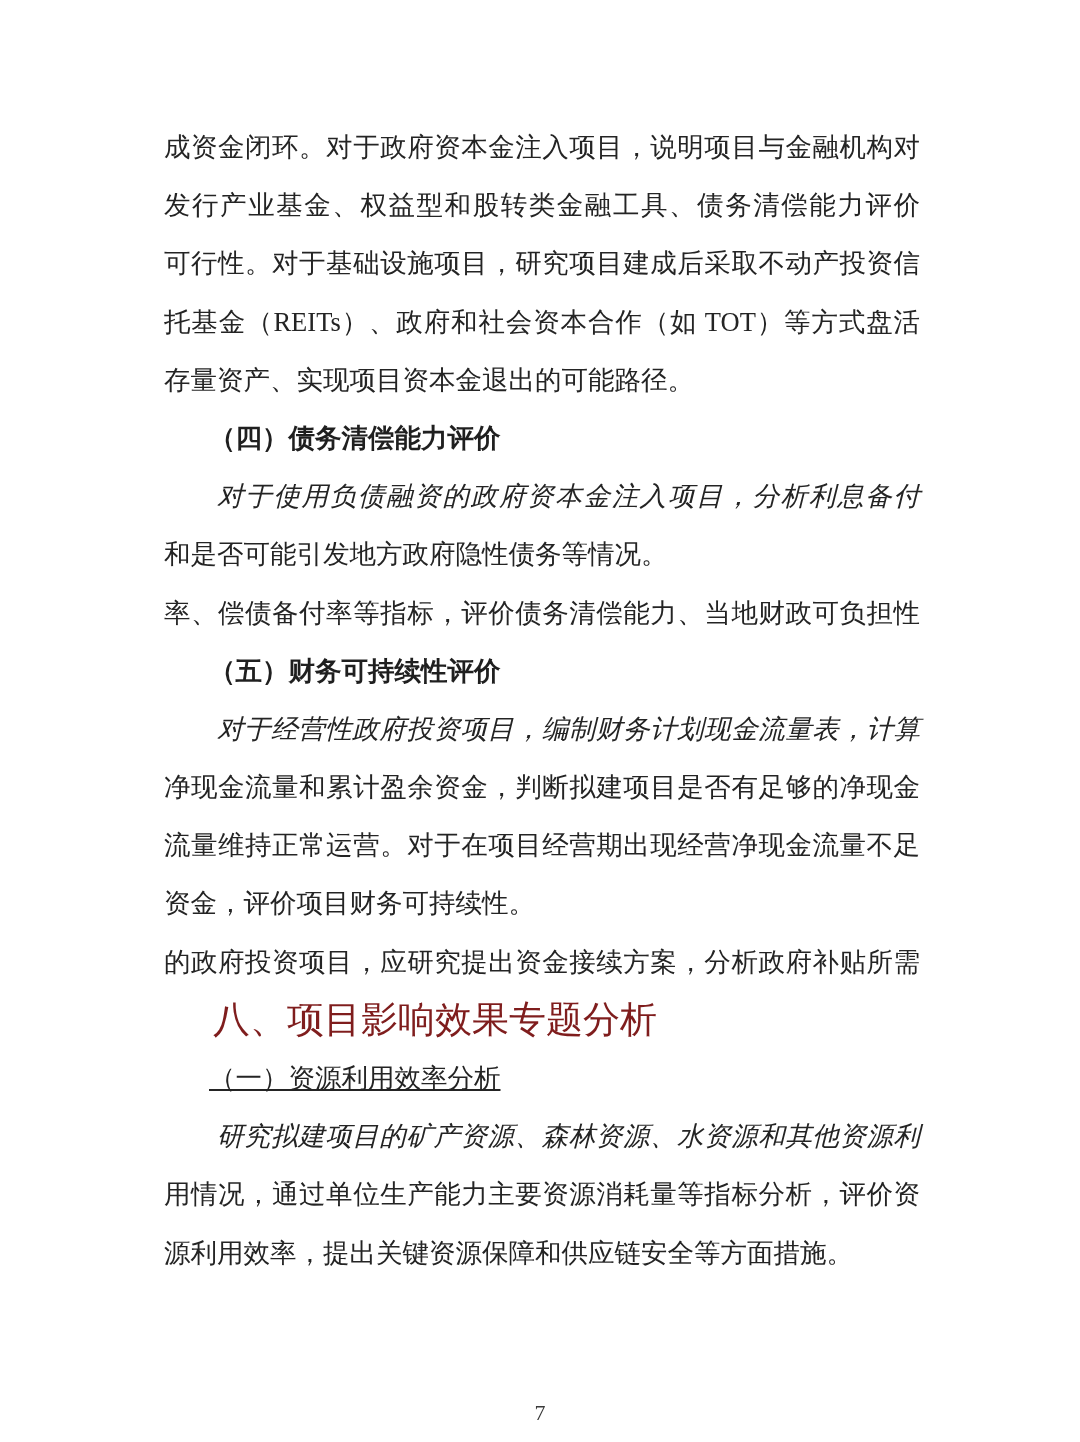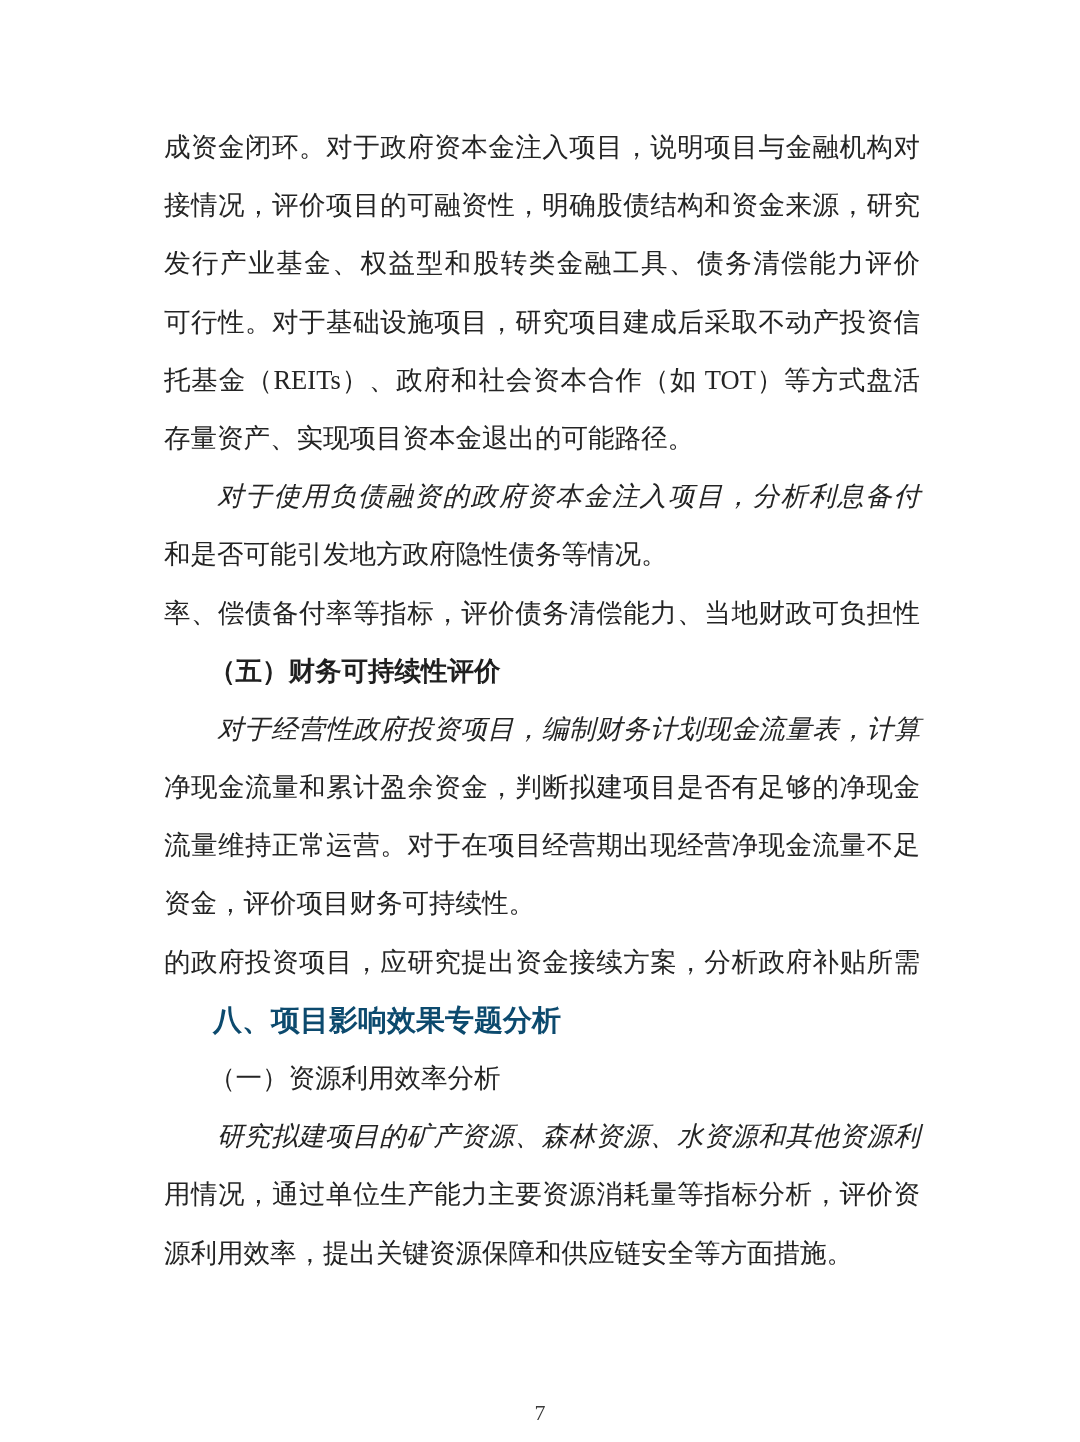--- a/index.html
+++ b/index.html
@@ -50,54 +50,55 @@
   
   .h-kai {
     font-weight: bold;
     text-indent: 45px;
     color: #1f1f1f;
   }
   
   .h-kai-reg {
     font-weight: normal;
     text-indent: 45px;
+    text-decoration: underline;
   }
   
   .h-hei {
     font-family: "Liberation Sans", "DejaVu Sans", sans-serif;
-    font-weight: bold;
-    font-size: 29px;
+    font-weight: normal;
+    font-size: 37px;
     text-indent: 49px;
-    color: #0c4a6e;
+    color: #7f1d1d;
   }
   .page-number {
     position: absolute;
     top: 1398px;
     left: 0;
     width: 100%;
     text-align: center;
     font-size: 22px;
     line-height: 30px;
     color: #3a3a3a;
     font-family: "Liberation Serif", "DejaVu Serif", serif;
   }
 </style>
 </head>
 <body>
 
 <div class="page">
   <div class="content">
 
     <div class="line full">成资金闭环。对于政府资本金注入项目，说明项目与金融机构对</div>
-    <div class="line full">接情况，评价项目的可融资性，明确股债结构和资金来源，研究</div>
     <div class="line full">发行产业基金、权益型和股转类金融工具、债务清偿能力评价</div>
     <div class="line full">可行性。对于基础设施项目，研究项目建成后采取不动产投资信</div>
     <div class="line full">托基金（REITs）、政府和社会资本合作（如 TOT）等方式盘活</div>
     <div class="line lastline">存量资产、实现项目资本金退出的可能路径。</div>
 
+    <div class="line h-kai">（四）债务清偿能力评价</div>
 
     <div class="line full ind">对于使用负债融资的政府资本金注入项目，分析利息备付</div>
     <div class="line lastline">和是否可能引发地方政府隐性债务等情况。</div>
     <div class="line full">率、偿债备付率等指标，评价债务清偿能力、当地财政可负担性</div>
 
     <div class="line h-kai">（五）财务可持续性评价</div>
 
     <div class="line full ind">对于经营性政府投资项目，编制财务计划现金流量表，计算</div>
     <div class="line full">净现金流量和累计盈余资金，判断拟建项目是否有足够的净现金</div>
     <div class="line full">流量维持正常运营。对于在项目经营期出现经营净现金流量不足</div>

